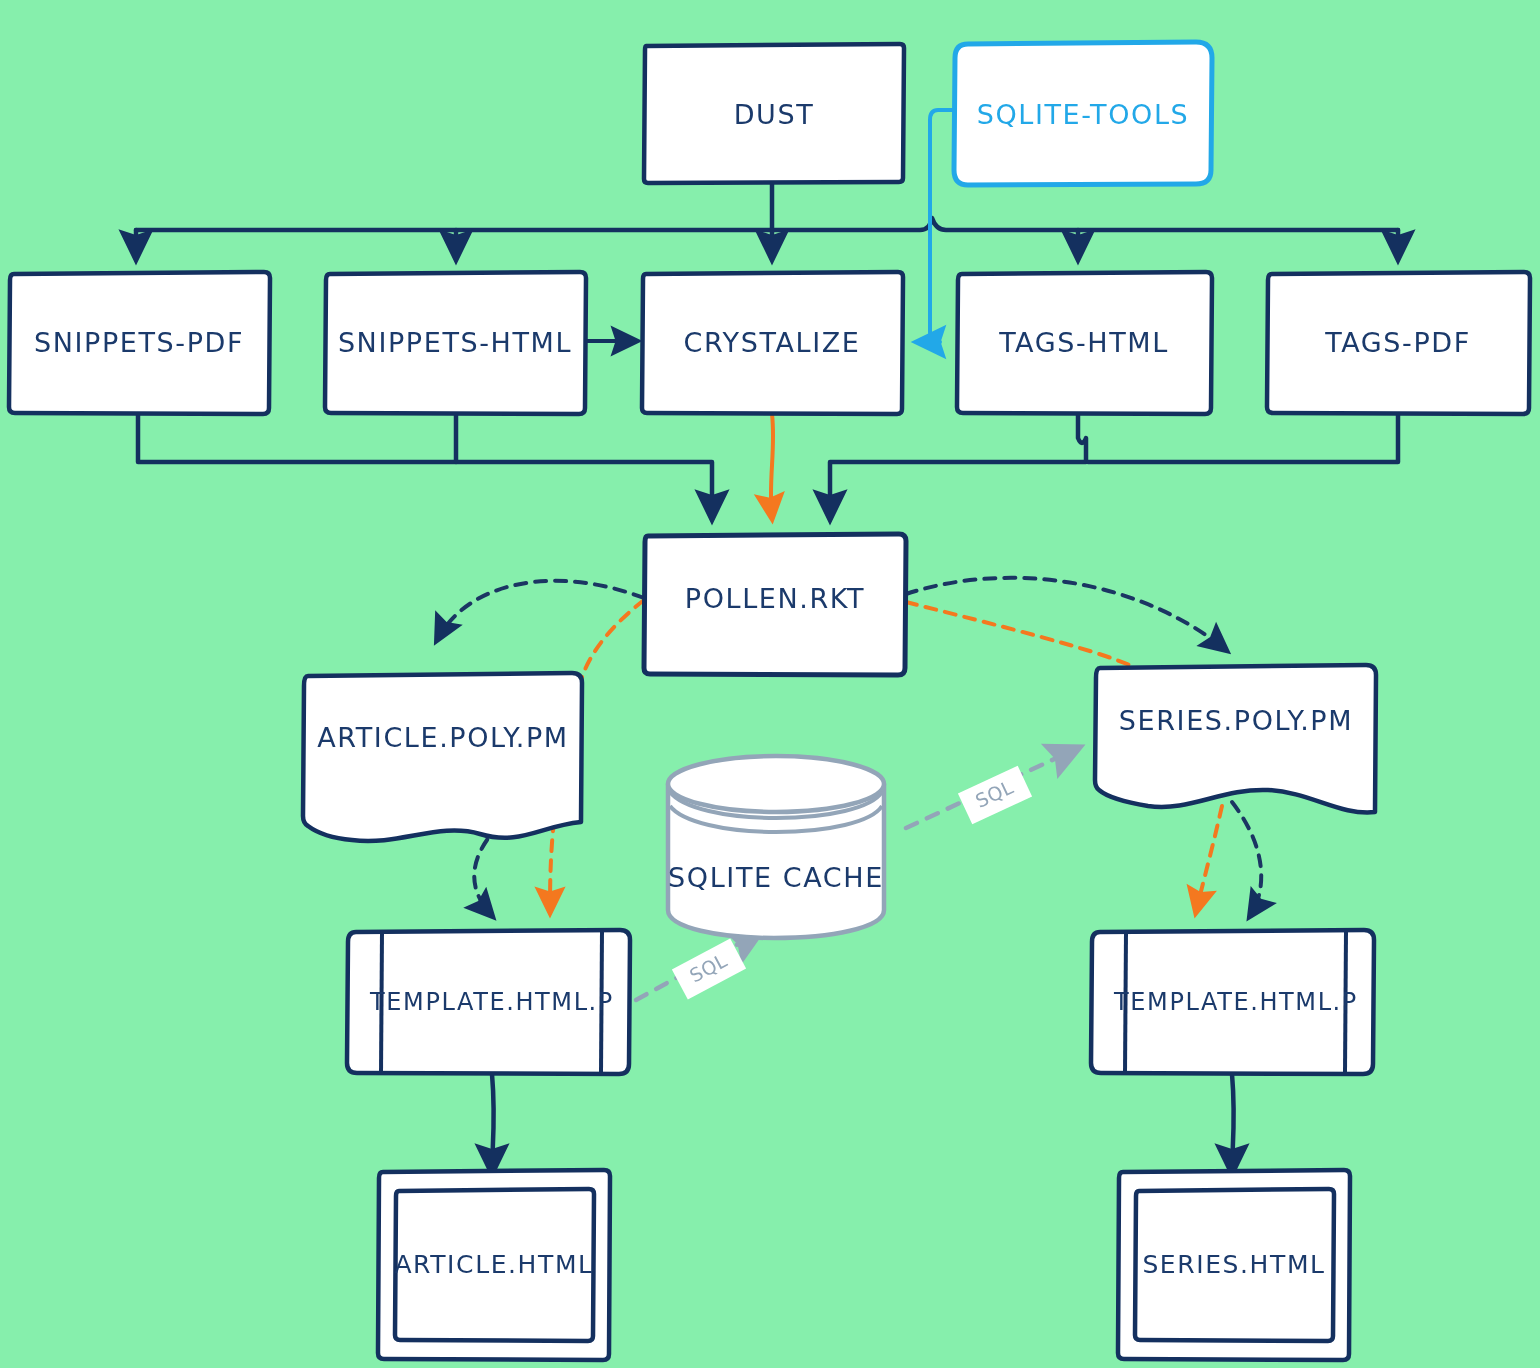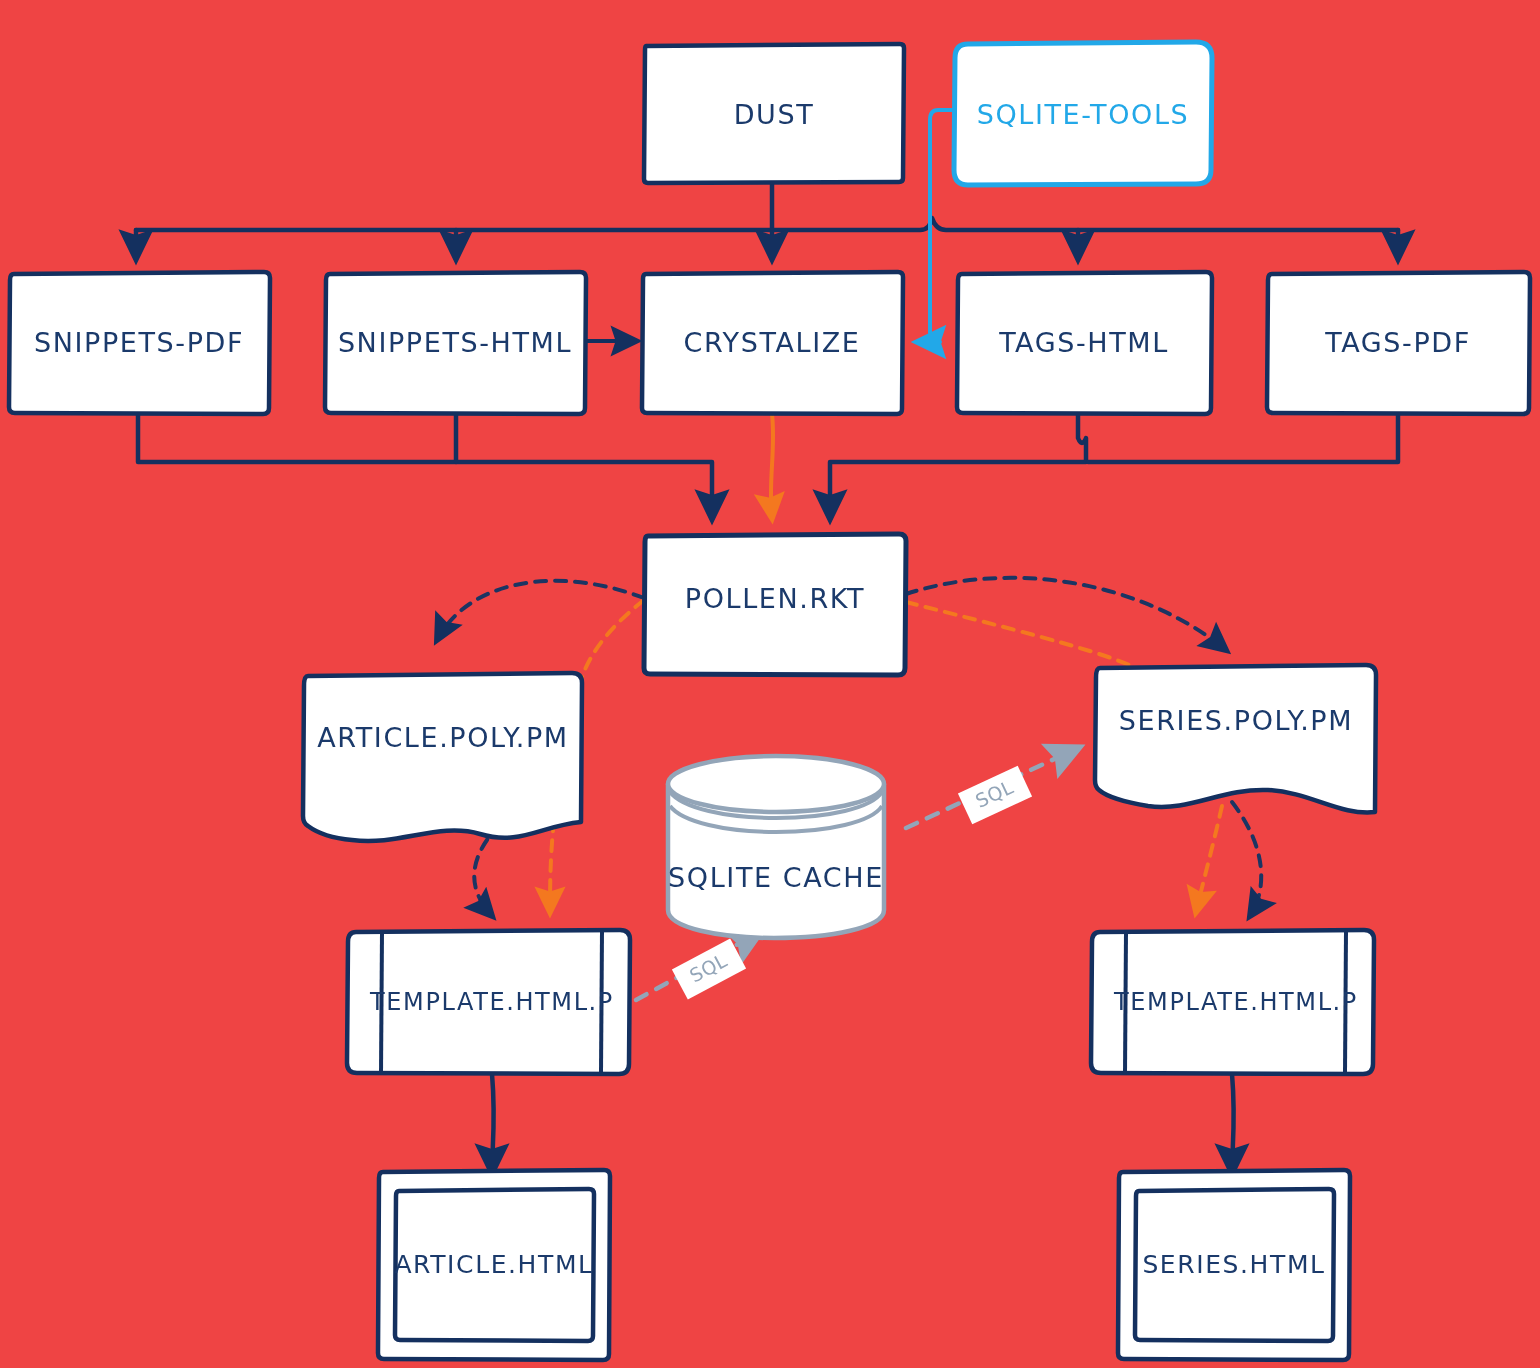--- a/index.html
+++ b/index.html
@@ -1,17 +1,17 @@
 <!DOCTYPE html>
 <html><head>
 <meta charset="utf-8">
 <style>
   html,body{margin:0;padding:0;background:#ffffff;}
   body{width:1540px;height:1368px;font-family:"DejaVu Sans",sans-serif;overflow:hidden;}
-  #stage{position:relative;width:1540px;height:1368px;background:#ef4444;}
+  #stage{position:relative;width:1540px;height:1368px;background:#86efac;}
   svg#diagram{position:absolute;left:0;top:0;width:1540px;height:1368px;}
   .nodelabel{
     font-family:"DejaVu Sans",sans-serif;
     font-size:27px;
     letter-spacing:1.6px;
     fill:#1b3a6b;
     text-anchor:middle;
     dominant-baseline:middle;
     font-weight:400;
   }

